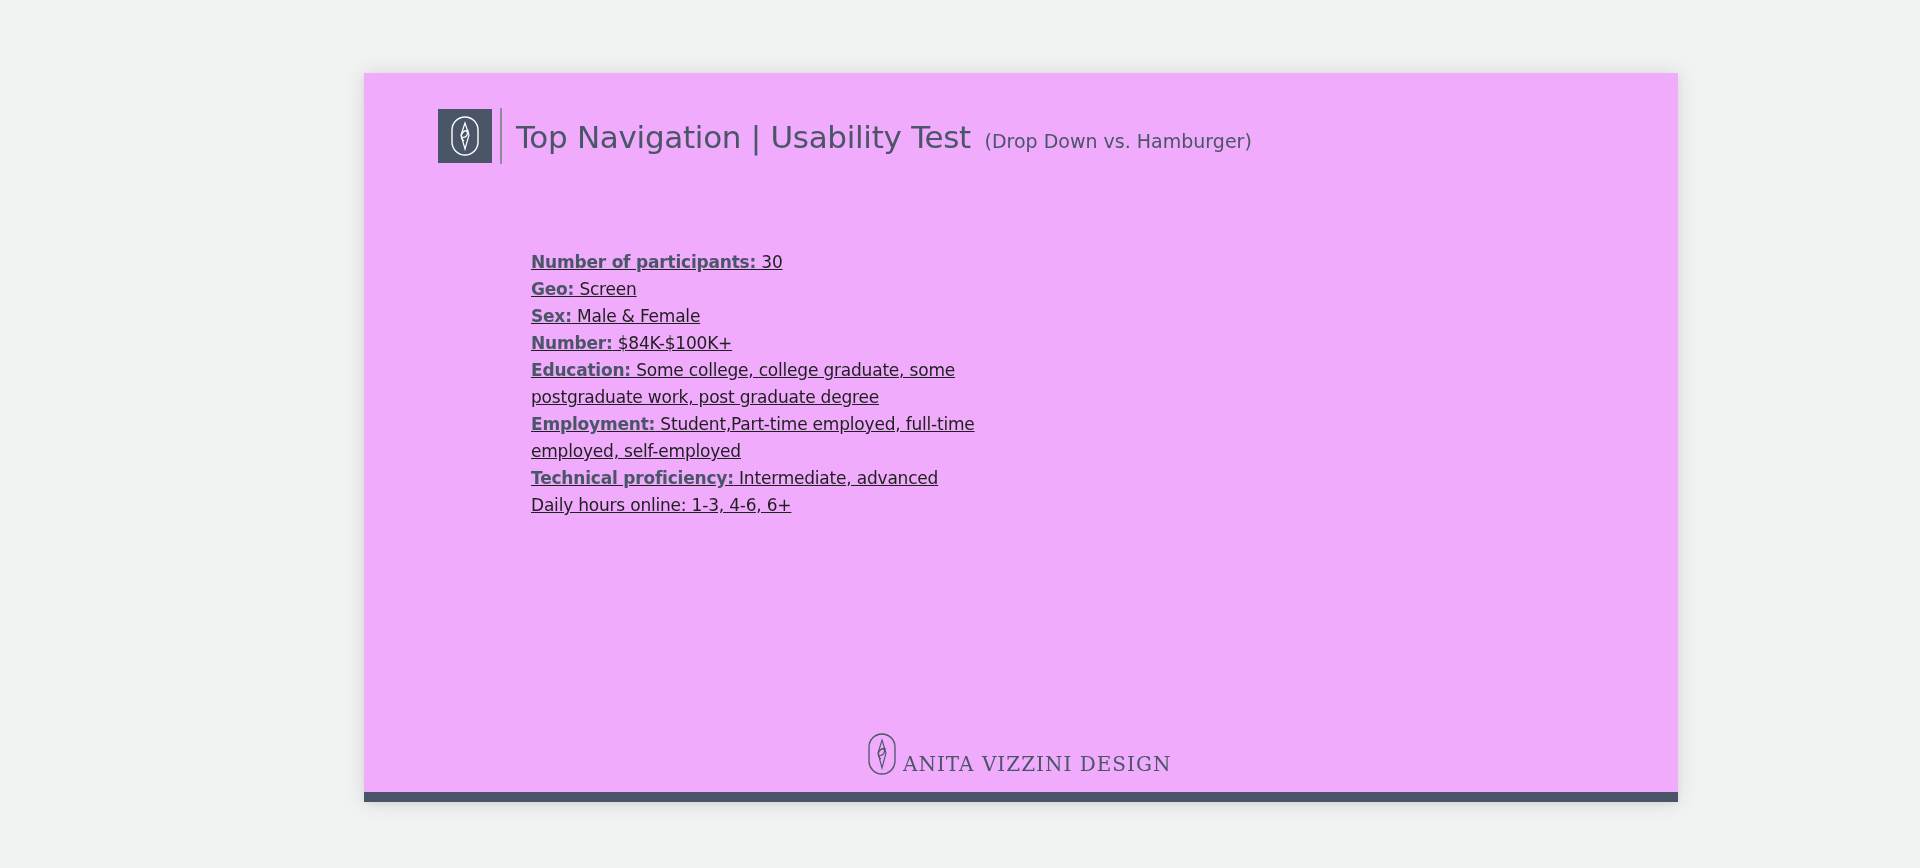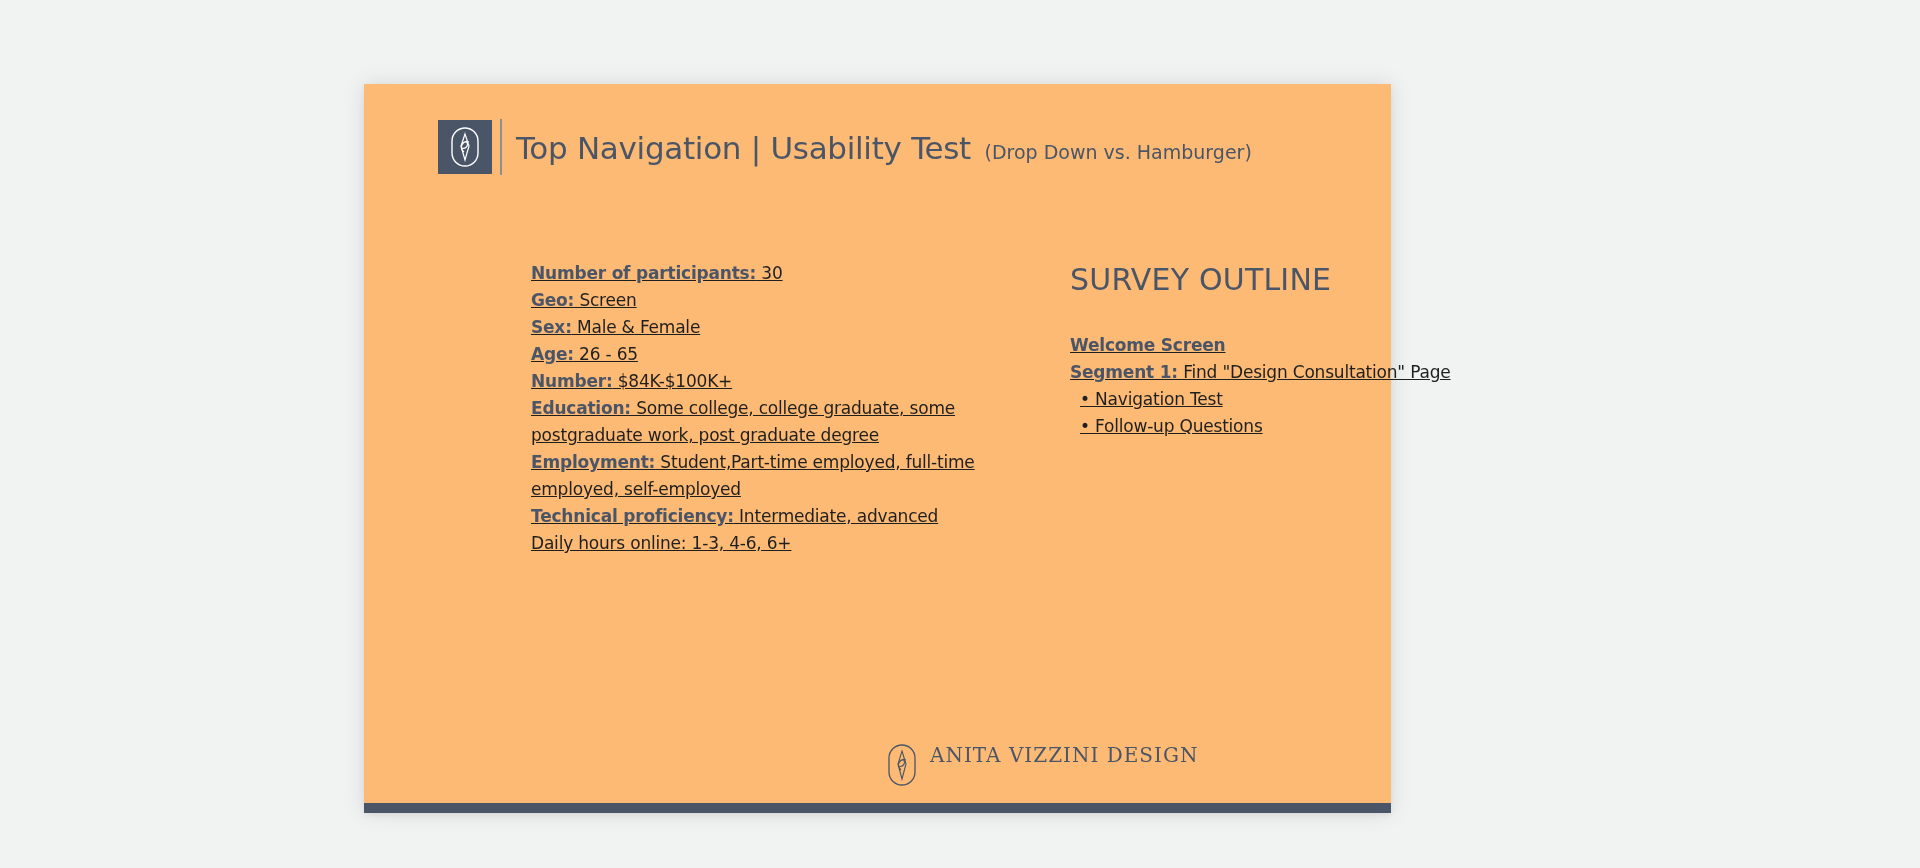--- a/index.html
+++ b/index.html
@@ -1,24 +1,23 @@
 <!DOCTYPE html>
 <html><head>
 <meta charset="utf-8">
 <style>
   html, body { margin:0; padding:0; }
   body {
     width:1920px; height:868px; background:#f1f2f2; position:relative; overflow:hidden;
     font-family:"DejaVu Sans", "Liberation Sans", sans-serif;
   }
   .slide {
-    position:absolute; left:364px; top:73px; width:1027px; height:729px;
-    background:#fdba74;
+    position:absolute; left:364px; top:73px; width:1314px; height:729px;
+    background:#f0abfc;
     box-shadow:0 0 22px rgba(0,0,0,0.10), 0 2px 6px rgba(0,0,0,0.06);
-    margin-top:11px;
   }
   .logo-box {
     position:absolute; left:74px; top:36px; width:54px; height:54px; background:#4a5567;
     display:flex; align-items:center; justify-content:center;
   }
   .title-divider {
     position:absolute; left:136px; top:35px; width:2px; height:56px; background:#8a8f96;
   }
   .title {
     position:absolute; left:152px; top:44px; white-space:nowrap; color:#4a5567;
@@ -31,21 +30,21 @@
   .heading {
     font-size:30px; color:#4a5567; letter-spacing:0.2px; line-height:40px; margin:0 0 32px 0;
     font-weight:normal; white-space:nowrap;
   }
   .list { font-size:17px; line-height:27px; letter-spacing:-0.2px;text-decoration:underline; }
   .col-left .list { padding-left:7px; }
   .row { }
   .lbl { font-weight:bold; color:#4a5567; }
   .bullet { padding-left:10px; }
   .footer-brand {
-    position:absolute; left:523px; top:659px; display:flex; align-items:flex-start; gap:13px;
+    position:absolute; left:503px; top:659px; display:flex; align-items:flex-end; gap:6px;
   }
   .brand-text {
     font-family:"DejaVu Serif", "Liberation Serif", serif; font-size:20px; color:#4a5567;
     letter-spacing:1px; white-space:nowrap;
   }
   .footer-bar {
     position:absolute; left:0; bottom:0; width:100%; height:10px; background:#4a5567;
   }
 </style>
 </head>
@@ -65,38 +64,28 @@
   <div class="title">
     <span>Top Navigation | Usability Test</span>
     <span class="sub">(Drop Down vs. Hamburger)</span>
   </div>
 
   <div class="col col-left">
     <div class="list">
       <div class="row"><span class="lbl">Number of participants:</span><span> 30</span></div>
       <div class="row"><span class="lbl">Geo:</span><span> Screen</span></div>
       <div class="row"><span class="lbl">Sex:</span><span> Male &amp; Female</span></div>
-      <div class="row"><span class="lbl">Age:</span><span> 26 - 65</span></div>
       <div class="row"><span class="lbl">Number:</span><span> $84K-$100K+</span></div>
       <div class="row"><span class="lbl">Education:</span><span> Some college, college graduate, some postgraduate work, post graduate degree</span></div>
       <div class="row"><span class="lbl">Employment:</span><span> Student,Part-time employed, full-time employed, self-employed</span></div>
       <div class="row"><span class="lbl">Technical proficiency:</span><span> Intermediate, advanced</span></div>
       <div class="row"><span>Daily hours online: 1-3, 4-6, 6+</span></div>
     </div>
   </div>
 
-  <div class="col col-right">
-    <h2 class="heading">SURVEY OUTLINE</h2>
-    <div class="list">
-      <div class="row lbl">Welcome Screen</div>
-      <div class="row"><span class="lbl">Segment 1:</span><span> Find "Design Consultation" Page</span></div>
-      <div class="row bullet">• Navigation Test</div>
-      <div class="row bullet">• Follow-up Questions</div>
-    </div>
-  </div>
 
   <div class="footer-brand">
     <svg width="30" height="44" viewBox="0 0 30 44">
       <rect x="2" y="2" width="26" height="40" rx="13" ry="13" fill="none" stroke="#4a5567" stroke-width="1.3"></rect>
       <path d="M15 8 L19 21 L15 36 L11 21 Z" fill="none" stroke="#4a5567" stroke-width="1.1"></path>
       <path d="M19 17 C12 15 9 23 14 27" fill="none" stroke="#4a5567" stroke-width="1.1"></path>
       <path d="M11 23 C17 25 19 19 16 16" fill="none" stroke="#4a5567" stroke-width="1.1"></path>
     </svg>
     <span class="brand-text">ANITA VIZZINI DESIGN</span>
   </div>

